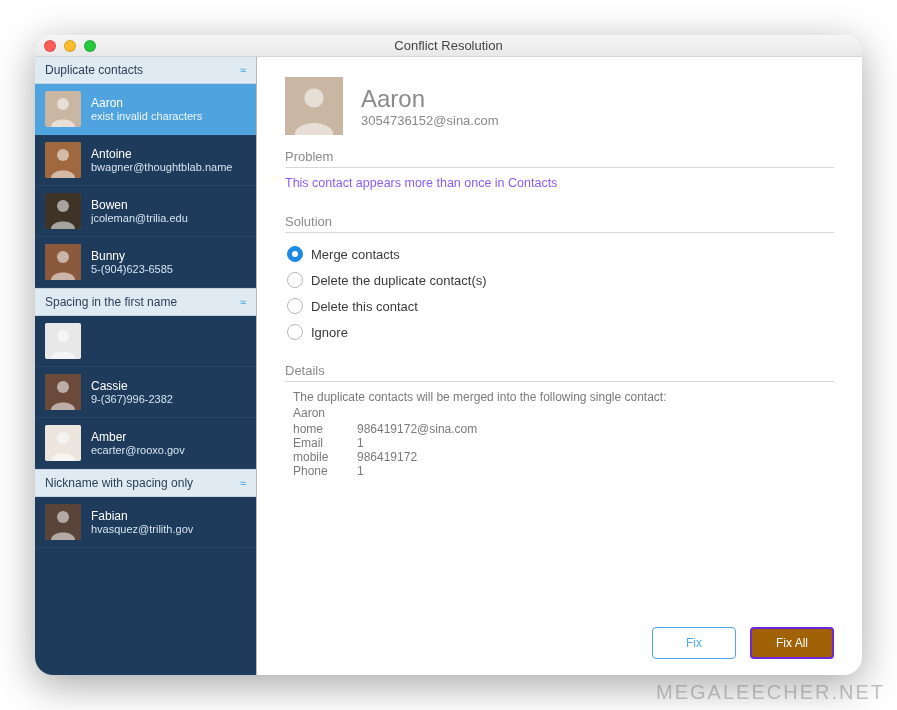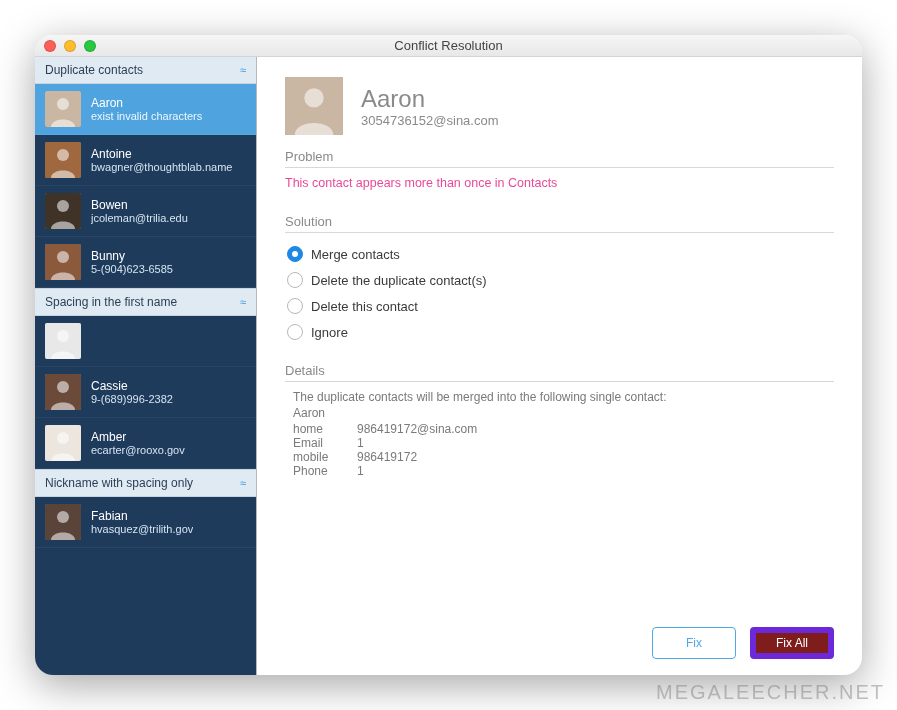--- a/index.html
+++ b/index.html
@@ -151,21 +151,21 @@
     .section h3 {
       font-size: 13px;
       font-weight: 400;
       color: #8a8a8a;
       border-bottom: 1px solid #d8d8d8;
       padding-bottom: 3px;
       margin-bottom: 8px;
     }
     .section { margin-bottom: 18px; }
     .problem-text {
-      color: #ec4899;
+      color: #8b5cf6;
       font-size: 12.5px;
       margin-bottom: 6px;
     }
     .radio-row {
       display: flex;
       align-items: center;
       gap: 8px;
       padding: 5px 2px;
       font-size: 13px;
       color: #3a3a3a;
@@ -220,22 +220,22 @@
       align-items: center;
       justify-content: center;
       cursor: pointer;
     }
     .btn-secondary {
       background: #fff;
       border: 1px solid #50a7e6;
       color: #50a7e6;
     }
     .btn-primary {
-      background: #7f1d1d;
-      border: 6px solid #6d28d9;
+      background: #a16207;
+      border: 2px solid #6d28d9;
       color: #fff;
     }
     .watermark {
       position: absolute;
       right: 12px;
       bottom: 6px;
       font-size: 20px;
       letter-spacing: 2px;
       color: rgba(120,120,120,0.45);
       font-family: Arial, sans-serif;
@@ -329,21 +329,21 @@
         <div class="contact-item">
           <div class="avatar">
             <svg viewBox="0 0 36 36">
               <rect width="36" height="36" fill="#6b4a3a"></rect>
               <circle cx="18" cy="13" r="6" fill="rgba(255,255,255,0.55)"></circle>
               <path d="M6 36 C6 26 30 26 30 36 Z" fill="rgba(255,255,255,0.55)"></path>
             </svg>
           </div>
           <div class="contact-text">
             <div class="contact-name">Cassie</div>
-            <div class="contact-sub">9-(689)996-2382</div>
+            <div class="contact-sub">9-(367)996-2382</div>
           </div>
         </div>
         <div class="contact-item">
           <div class="avatar">
             <svg viewBox="0 0 36 36">
               <rect width="36" height="36" fill="#ece6de"></rect>
               <circle cx="18" cy="13" r="6" fill="rgba(255,255,255,0.55)"></circle>
               <path d="M6 36 C6 26 30 26 30 36 Z" fill="rgba(255,255,255,0.55)"></path>
             </svg>
           </div>

